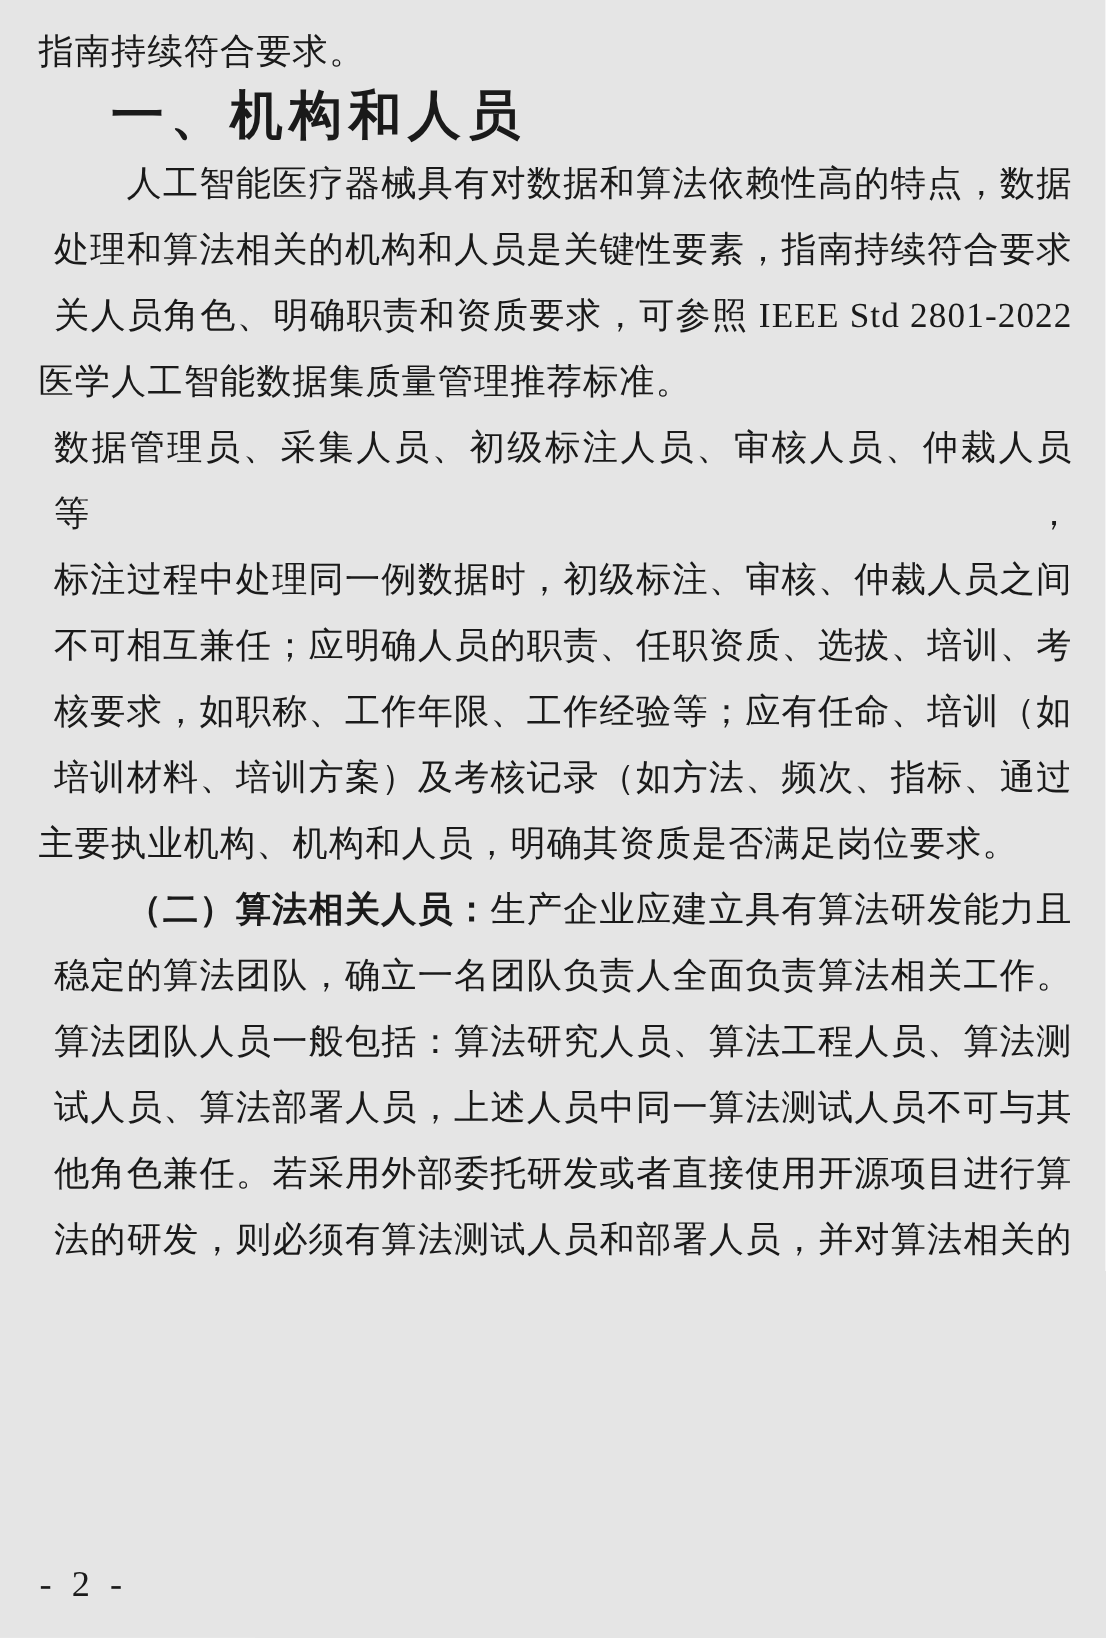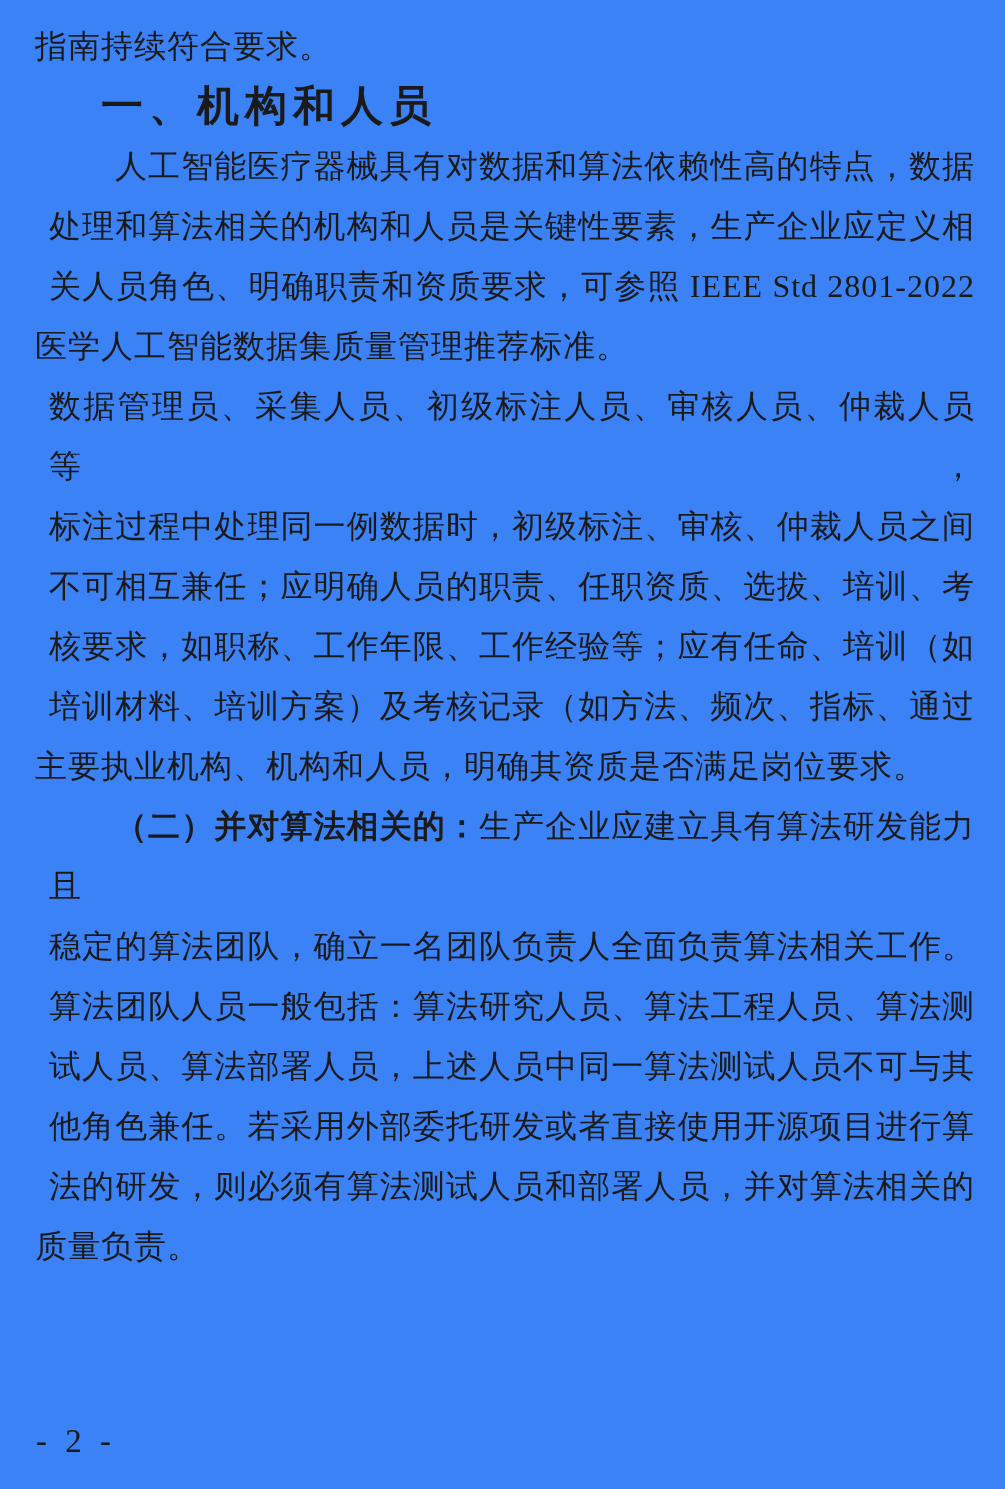--- a/index.html
+++ b/index.html
@@ -35,52 +35,51 @@
   }
   .line.ind {
     text-indent: 66px;
   }
   .line .b {
     font-weight: bold;
   }
   .line.heading {
     font-family: "Liberation Sans", "DejaVu Sans", sans-serif;
     font-weight: bold;
-    font-size: 42px;
+    font-size: 48px;
     letter-spacing: 6px;
   }
   .page-number {
     position: absolute;
     left: 36px;
     top: 1423px;
     font-size: 33px;
     line-height: 36px;
     letter-spacing: 5px;
     color: #1a1a1a;
   }
 </style>
 </head>
 <body>
 
-<div class="page" style="background: #3b82f6; color: rgb(26, 26, 26); text-decoration: underline;">
+<div class="page" style="background: #e5e5e5; color: rgb(26, 26, 26); text-decoration: underline;">
   <div class="text-block">
       <div class="line"><span>指南持续符合要求。</span></div>
       <div class="line heading ind"><span class="b">一、机构和人员</span></div>
       <div class="line ind just"><span>人工智能医疗器械具有对数据和算法依赖性高的特点，数据</span></div>
-      <div class="line just"><span>处理和算法相关的机构和人员是关键性要素，生产企业应定义相</span></div>
+      <div class="line just"><span>处理和算法相关的机构和人员是关键性要素，指南持续符合要求</span></div>
       <div class="line just"><span>关人员角色、明确职责和资质要求，可参照 IEEE Std 2801-2022</span></div>
       <div class="line"><span>医学人工智能数据集质量管理推荐标准。</span></div>
       <div class="line just"><span>数据管理员、采集人员、初级标注人员、审核人员、仲裁人员等，</span></div>
       <div class="line just"><span>标注过程中处理同一例数据时，初级标注、审核、仲裁人员之间</span></div>
       <div class="line just"><span>不可相互兼任；应明确人员的职责、任职资质、选拔、培训、考</span></div>
       <div class="line just"><span>核要求，如职称、工作年限、工作经验等；应有任命、培训（如</span></div>
       <div class="line just"><span>培训材料、培训方案）及考核记录（如方法、频次、指标、通过</span></div>
       <div class="line"><span>主要执业机构、机构和人员，明确其资质是否满足岗位要求。</span></div>
-      <div class="line ind just"><span class="b">（二）并对算法相关的：</span><span>生产企业应建立具有算法研发能力且</span></div>
+      <div class="line ind just"><span class="b">（二）算法相关人员：</span><span>生产企业应建立具有算法研发能力且</span></div>
       <div class="line just"><span>稳定的算法团队，确立一名团队负责人全面负责算法相关工作。</span></div>
       <div class="line just"><span>算法团队人员一般包括：算法研究人员、算法工程人员、算法测</span></div>
       <div class="line just"><span>试人员、算法部署人员，上述人员中同一算法测试人员不可与其</span></div>
       <div class="line just"><span>他角色兼任。若采用外部委托研发或者直接使用开源项目进行算</span></div>
       <div class="line just"><span>法的研发，则必须有算法测试人员和部署人员，并对算法相关的</span></div>
-      <div class="line"><span>质量负责。</span></div>
     </div>
   <div class="page-number">- 2 -</div>
 </div>
 
 </body></html>

